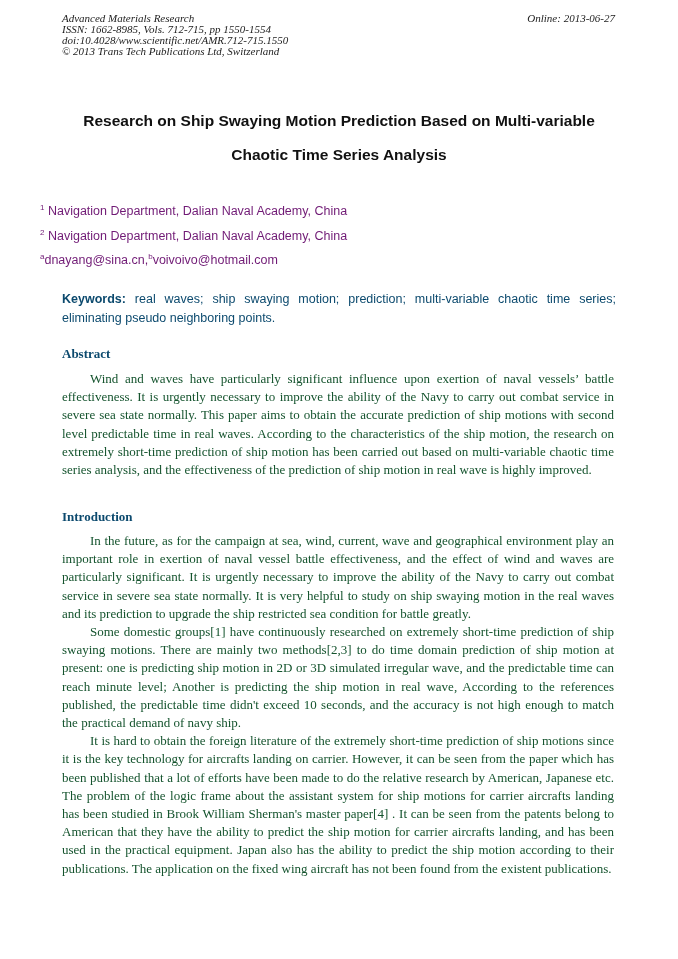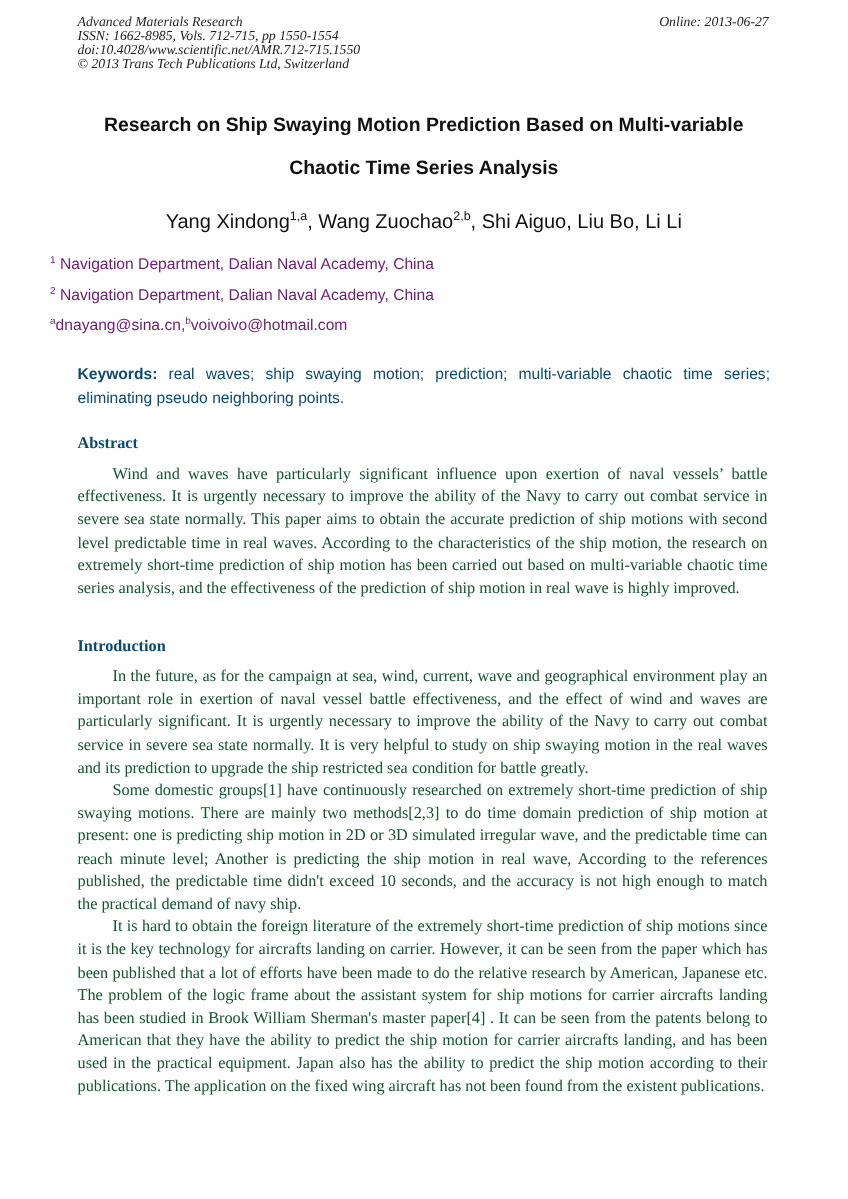--- a/index.html
+++ b/index.html
@@ -1,21 +1,21 @@
 <!DOCTYPE html>
 <html><head>
   <meta charset="utf-8">
   <style>
     html, body { margin: 0; padding: 0; background: #ffffff; }
     body { width: 678px; height: 959px; position: relative; overflow: hidden; color: #111; }
     .page { position: absolute; left: 0; top: 0; width: 678px; height: 959px; }
     .meta { position: absolute; left: 62px; top: 13px; font-family: "Liberation Serif", serif; font-style: italic; font-size: 11px; line-height: 11px; color: #222; }
     .meta div { white-space: nowrap; }
     .online { position: absolute; right: 63px; top: 13px; font-family: "Liberation Serif", serif; font-style: italic; font-size: 11px; line-height: 11px; color: #222; }
-    .title { position: absolute; left: 40px; width: 598px; text-align: center; font-family: "Liberation Sans", sans-serif; font-weight: bold; font-size: 15.5px; color: #111; }
+    .title { position: absolute; left: 40px; width: 598px; text-align: center; font-family: "Liberation Sans", sans-serif; font-weight: bold; font-size: 15.5px; color: #111; margin-top: 20px; }
     .authors { position: absolute; left: 40px; width: 598px; top: 168px; text-align: center; font-family: "Liberation Sans", sans-serif; font-size: 16px; color: #111; }
     .authors sup { font-size: 10px; }
     .affil { position: absolute; left: 40px; width: 598px; font-family: "Liberation Sans", sans-serif; font-size: 12.5px; color: #701a75; }
     .affil sup { font-size: 8px; }
     .keywords { position: absolute; left: 62px; top: 290px; width: 554px; font-family: "Liberation Sans", sans-serif; font-size: 12.5px; line-height: 19px; text-align: justify; color: #0c4a6e; }
     .keywords b { font-weight: bold; }
     .section-head { position: absolute; left: 62px; font-family: "Liberation Serif", serif; font-weight: bold; font-size: 13px; color: #0c4a6e; }
     .body-text { position: absolute; left: 62px; width: 552px; font-family: "Liberation Serif", serif; font-size: 13px; line-height: 18.2px; text-align: justify; color: #14532d; }
     .body-text p { margin: 0; text-indent: 28px; }
   </style>
@@ -28,23 +28,20 @@
     <div>Advanced Materials Research</div>
     <div>ISSN: 1662-8985, Vols. 712-715, pp 1550-1554</div>
     <div>doi:10.4028/www.scientific.net/AMR.712-715.1550</div>
     <div>© 2013 Trans Tech Publications Ltd, Switzerland</div>
   </div>
   <div class="online">Online: 2013-06-27</div>
 
   <div class="title" style="top:92px;">Research on Ship Swaying Motion Prediction Based on Multi-variable</div>
   <div class="title" style="top:126px;">Chaotic Time Series Analysis</div>
 
-  <div class="authors">
-    <span>Yang Xindong</span><sup>1,a</sup><span>, </span><span>Wang Zuochao</span><sup>2,b</sup><span>, </span><span>Shi Aiguo</span><span>, </span><span>Liu Bo</span><span>, </span><span>Li Li</span>
-  </div>
 
   <div class="affil" style="top:203px;">
     <sup>1</sup> <span>Navigation Department, Dalian Naval Academy, China</span>
   </div>
   <div class="affil" style="top:228px;">
     <sup>2</sup> <span>Navigation Department, Dalian Naval Academy, China</span>
   </div>
   <div class="affil" style="top:252px;">
     <sup>a</sup><span>dnayang@sina.cn,</span><sup>b</sup><span>voivoivo@hotmail.com</span>
   </div>

